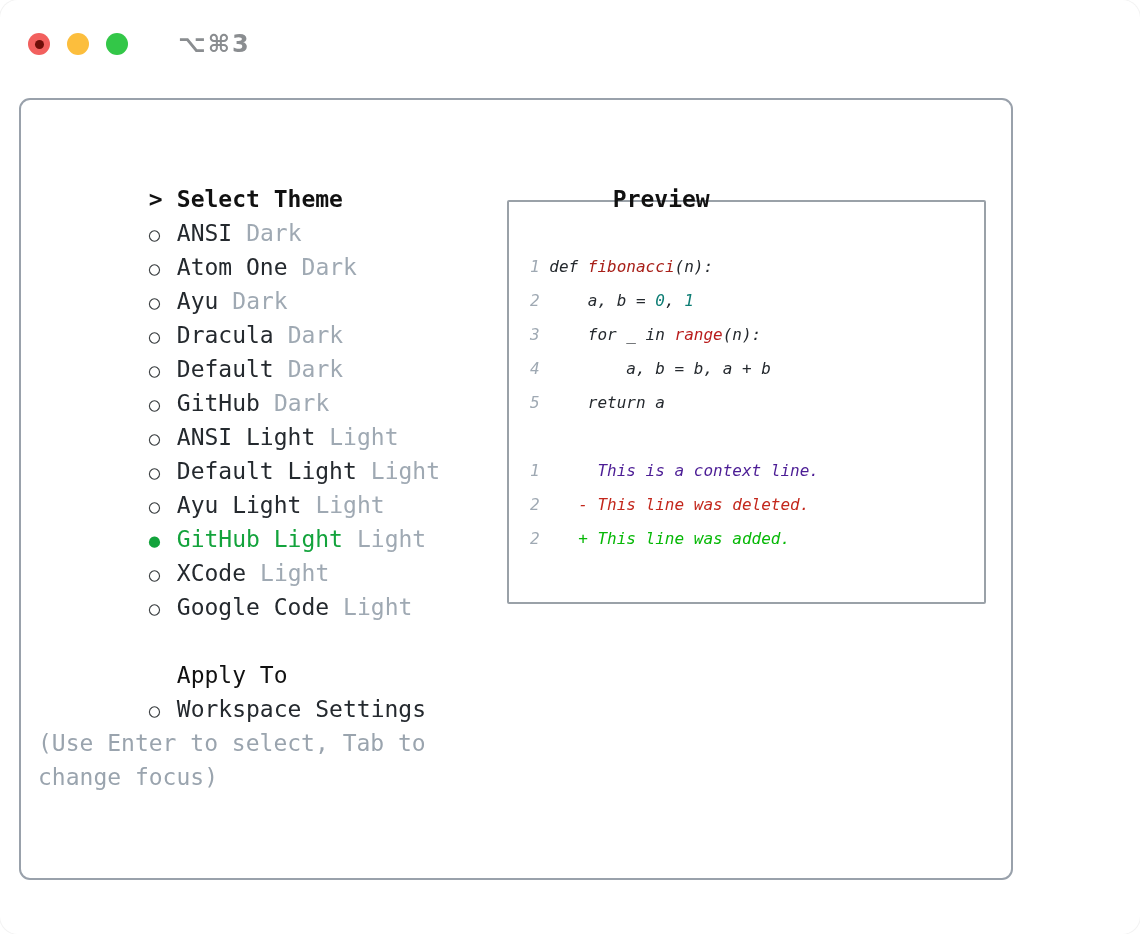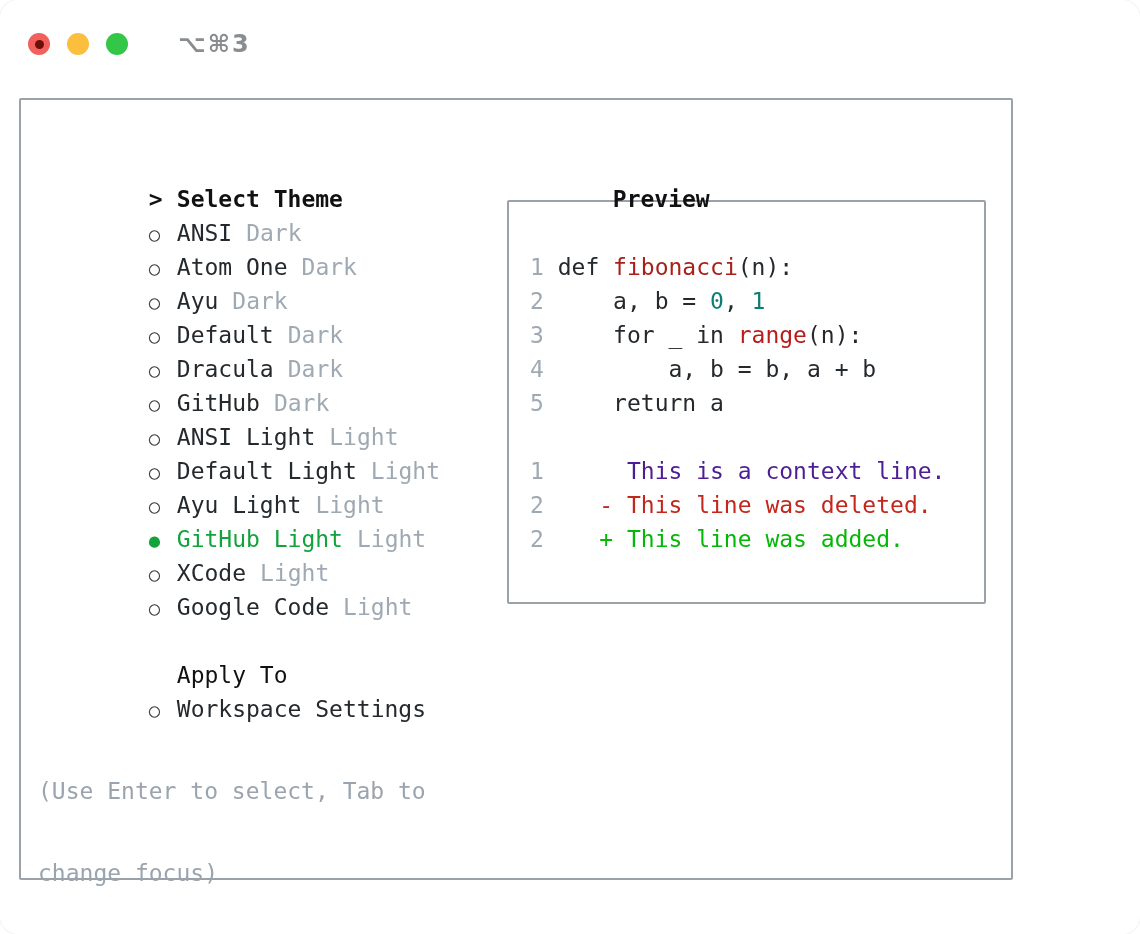--- a/index.html
+++ b/index.html
@@ -36,21 +36,21 @@
     margin-left: 33px;
     font-family: "DejaVu Sans", "Liberation Sans", sans-serif;
     font-size: 24px; font-weight: bold; color: #8a8d90;
     letter-spacing: 2px;
   }
 
   
   .panel {
     position: absolute; left: 19px; top: 98px;
     width: 994px; height: 782px;
-    border: 2px solid #99a1ab; border-radius: 2px;
+    border: 2px solid #99a1ab; border-radius: 11px;
     background: #fff;
     padding: 48px 0 0 17px;
     display: flex;
   }
   .left-col  { width: 464px; flex: none; }
   .right-col { flex: 1; }
 
   .row {
     height: 34px; line-height: 34px;
     font-size: 23px; white-space: pre;
@@ -60,33 +60,33 @@
 
   .mk { display: inline-block; width: 28px; color: #3c4043; }
   .mk.cir { font-size: 19px; }
   .arrow { font-weight: bold; color: #111; }
   .hlabel { font-weight: bold; color: #111; }
   .subhead { color: #111; }
   .vr { color: #9fa9b3; margin-left: 14px; }
   .row.sel .mk, .row.sel .nm { color: #13a33c; }
   .indent { display: inline-block; width: 28px; }
 
-  .hint { color: #9aa4ae; margin-top: 48px; }
+  .hint { color: #9aa4ae; }
 
   
   .preview-box {
     margin-top: 18px; margin-left: 5px;
     width: 479px; height: 404px;
     border: 2px solid #9aa1a8; border-radius: 2px;
     padding: 48px 0 0 21px;
     background: #fff;
   }
   .pline {
     height: 34px; line-height: 34px;
-    font-size: 23px; white-space: pre;
+    font-size: 16px; white-space: pre; font-style: italic;
   }
   .num  { color: #9fa9b3; }
   .code { color: #24292e; }
   .func { color: #a82019; }
   .bi   { color: #b91c1c; }
   .lit  { color: #0d7d74; }
   .ctx  { color: #4c1d95; }
   .del  { color: #c3271c; text-align: center; }
   .add  { color: #06b806; }
 </style>
@@ -115,24 +115,24 @@
       <div class="row">
         <span class="mk cir">○</span><span class="nm">ANSI</span><span class="vr">Dark</span>
       </div>
       <div class="row">
         <span class="mk cir">○</span><span class="nm">Atom One</span><span class="vr">Dark</span>
       </div>
       <div class="row">
         <span class="mk cir">○</span><span class="nm">Ayu</span><span class="vr">Dark</span>
       </div>
       <div class="row">
-        <span class="mk cir">○</span><span class="nm">Default</span><span class="vr">Dark</span>
+        <span class="mk cir">○</span><span class="nm">Dracula</span><span class="vr">Dark</span>
       </div>
       <div class="row">
-        <span class="mk cir">○</span><span class="nm">Dracula</span><span class="vr">Dark</span>
+        <span class="mk cir">○</span><span class="nm">Default</span><span class="vr">Dark</span>
       </div>
       <div class="row">
         <span class="mk cir">○</span><span class="nm">GitHub</span><span class="vr">Dark</span>
       </div>
       <div class="row">
         <span class="mk cir">○</span><span class="nm">ANSI Light</span><span class="vr">Light</span>
       </div>
       <div class="row">
         <span class="mk cir">○</span><span class="nm">Default Light</span><span class="vr">Light</span>
       </div>

